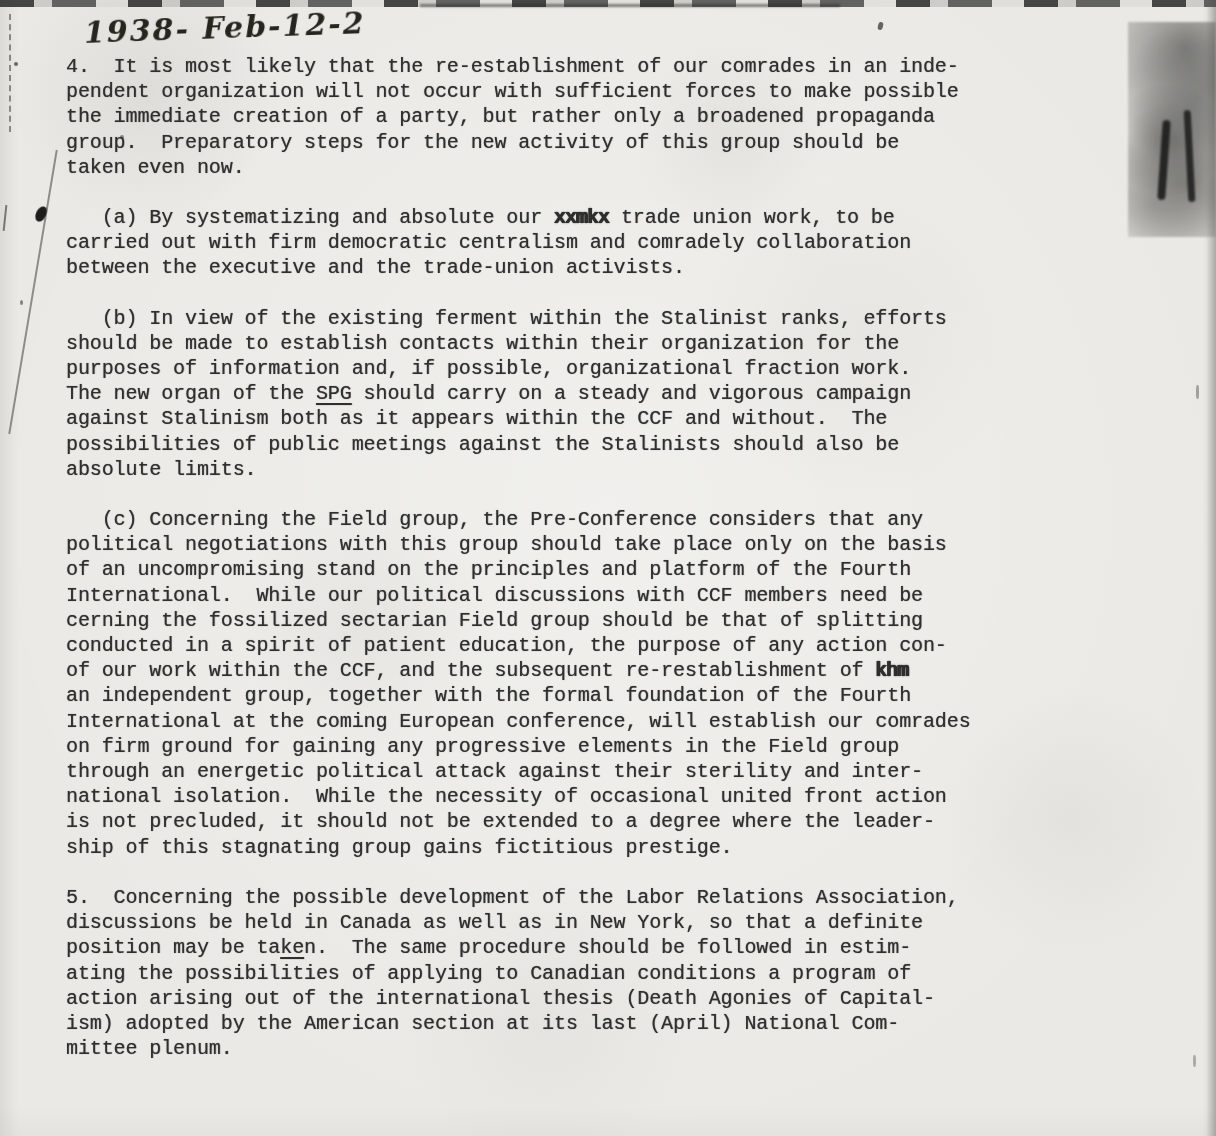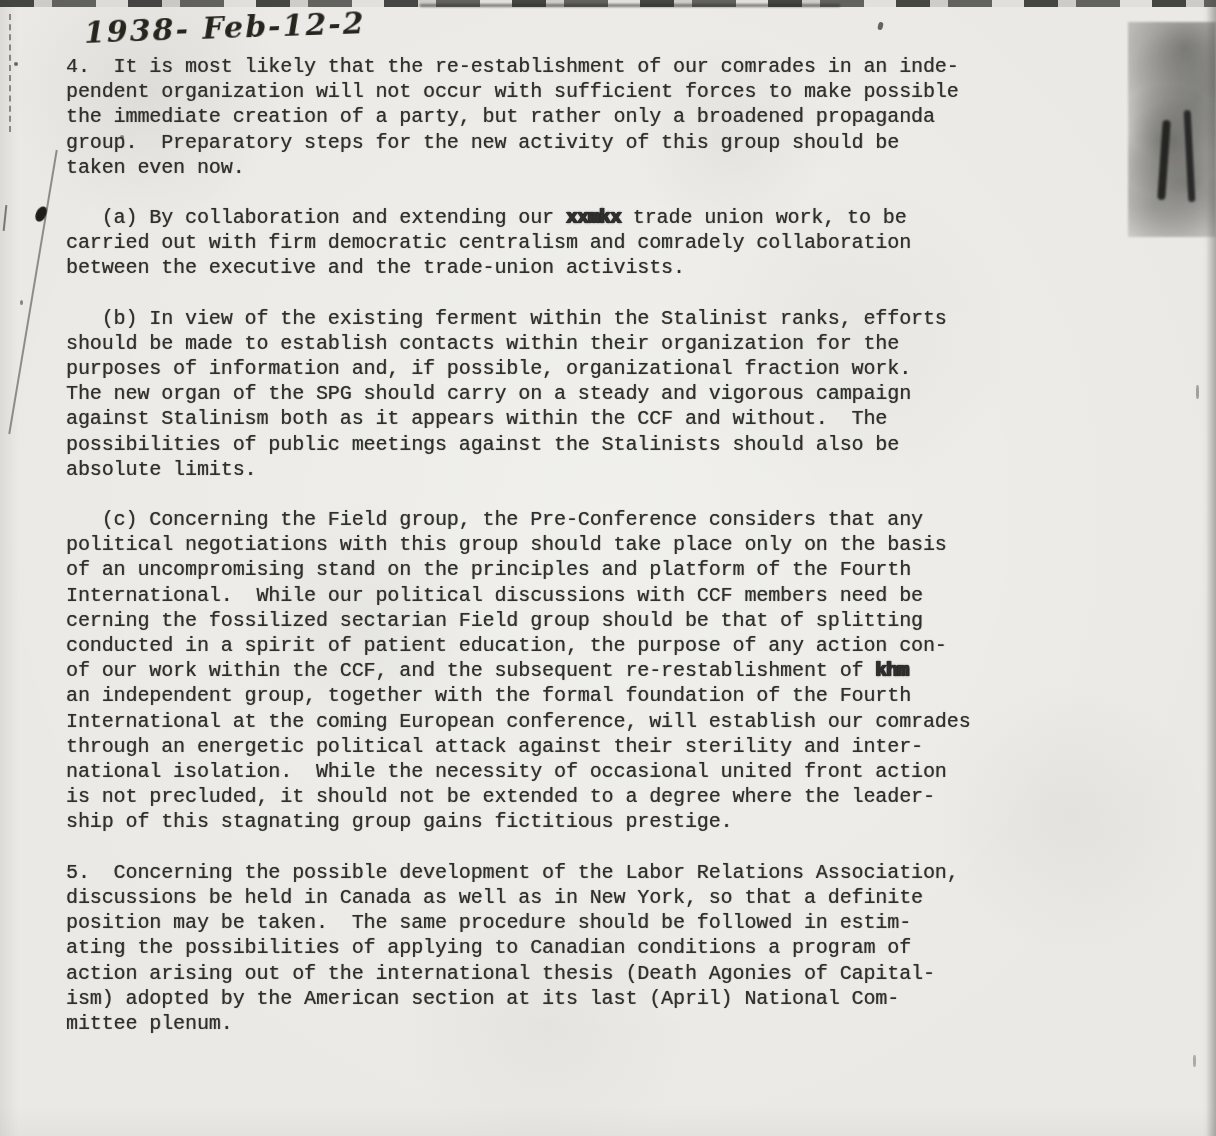--- a/index.html
+++ b/index.html
@@ -106,25 +106,26 @@
   .document-body {
     position: absolute; left: 66px; top: 54px; width: 1140px;
     color: #2f2f2d;
     font-size: 20px; letter-spacing: -0.1px; line-height: 25.2px;
     text-shadow: 0 0 1px rgba(45,45,42,0.55), 0.6px 0.4px 0 rgba(70,70,66,0.28);
   }
   .paragraph { margin: 0 0 25px 0; }
   .paragraph:last-child { margin-bottom: 0; }
   .line { white-space: pre; }
   .underline {
+    text-decoration: underline;
     text-decoration-thickness: 2px;
     text-underline-offset: 4px;
   }
   .overstrike {
-    font-weight: bold;
+    font-weight: normal;
     letter-spacing: -1px;
     text-shadow: 0 0 2px #222, 1px 0 0 #333, -1px 0 0 #333;
   }
 </style>
 </head>
 <body>
 
 <div class="paper-texture"></div>
 
 <div class="scan-edge-top"></div>
@@ -148,21 +149,21 @@
 
 <div class="document-body">
     <div class="paragraph">
       <div class="line"><span>4.  It is most likely that the re-establishment of our comrades in an inde-</span></div>
       <div class="line"><span>pendent organization will not occur with sufficient forces to make possible</span></div>
       <div class="line"><span>the immediate creation of a party, but rather only a broadened propaganda</span></div>
       <div class="line"><span>group.  Preparatory steps for the new activity of this group should be</span></div>
       <div class="line"><span>taken even now.</span></div>
     </div>
     <div class="paragraph">
-      <div class="line"><span>   (a) By collaboration and extending our </span><span class="overstrike">xxmkx</span><span> trade union work, to be</span></div>
+      <div class="line"><span>   (a) By systematizing and absolute our </span><span class="overstrike">xxmkx</span><span> trade union work, to be</span></div>
       <div class="line"><span>carried out with firm democratic centralism and comradely collaboration</span></div>
       <div class="line"><span>between the executive and the trade-union activists.</span></div>
     </div>
     <div class="paragraph">
       <div class="line"><span>   (b) In view of the existing ferment within the Stalinist ranks, efforts</span></div>
       <div class="line"><span>should be made to establish contacts within their organization for the</span></div>
       <div class="line"><span>purposes of information and, if possible, organizational fraction work.</span></div>
       <div class="line"><span>The new organ of the </span><span class="underline">SPG</span><span> should carry on a steady and vigorous campaign</span></div>
       <div class="line"><span>against Stalinism both as it appears within the CCF and without.  The</span></div>
       <div class="line"><span>possibilities of public meetings against the Stalinists should also be</span></div>
@@ -171,20 +172,21 @@
     <div class="paragraph">
       <div class="line"><span>   (c) Concerning the Field group, the Pre-Conference considers that any</span></div>
       <div class="line"><span>political negotiations with this group should take place only on the basis</span></div>
       <div class="line"><span>of an uncompromising stand on the principles and platform of the Fourth</span></div>
       <div class="line"><span>International.  While our political discussions with CCF members need be</span></div>
       <div class="line"><span>cerning the fossilized sectarian Field group should be that of splitting</span></div>
       <div class="line"><span>conducted in a spirit of patient education, the purpose of any action con-</span></div>
       <div class="line"><span>of our work within the CCF, and the subsequent re-restablishment of </span><span class="overstrike">khm</span></div>
       <div class="line"><span>an independent group, together with the formal foundation of the Fourth</span></div>
       <div class="line"><span>International at the coming European conference, will establish our comrades</span></div>
+      <div class="line"><span>on firm ground for gaining any progressive elements in the Field group</span></div>
       <div class="line"><span>through an energetic political attack against their sterility and inter-</span></div>
       <div class="line"><span>national isolation.  While the necessity of occasional united front action</span></div>
       <div class="line"><span>is not precluded, it should not be extended to a degree where the leader-</span></div>
       <div class="line"><span>ship of this stagnating group gains fictitious prestige.</span></div>
     </div>
     <div class="paragraph">
       <div class="line"><span>5.  Concerning the possible development of the Labor Relations Association,</span></div>
       <div class="line"><span>discussions be held in Canada as well as in New York, so that a definite</span></div>
       <div class="line"><span>position may be ta</span><span class="underline">ke</span><span>n.  The same procedure should be followed in estim-</span></div>
       <div class="line"><span>ating the possibilities of applying to Canadian conditions a program of</span></div>

